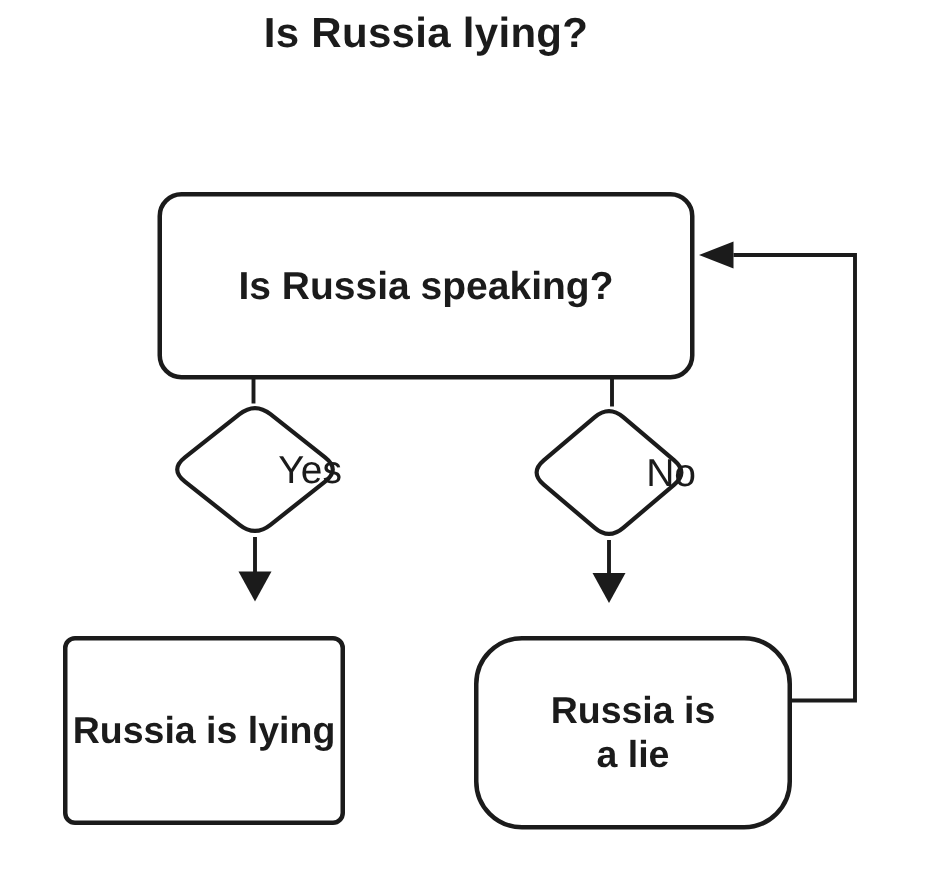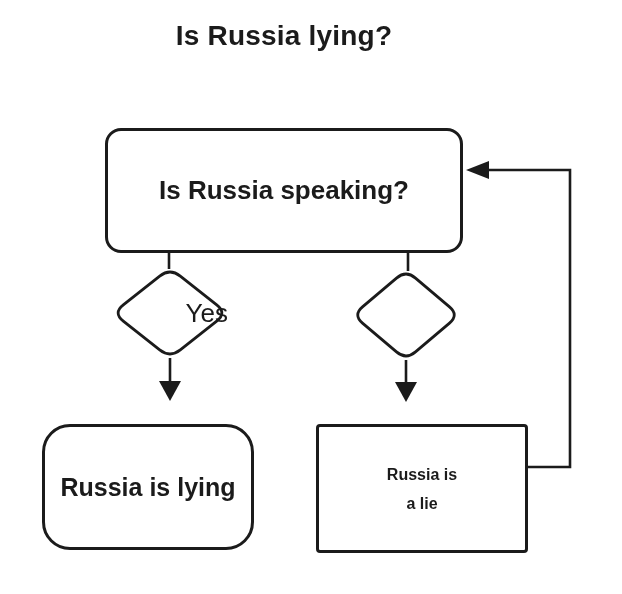--- a/index.html
+++ b/index.html
@@ -19,21 +19,21 @@
   .svg-layer {
     position: absolute;
     left: 0;
     top: 0;
     width: 622px;
     height: 594px;
   }
   .title {
     position: absolute;
     left: 105px;
-    top: 20px;
+    top: 6px;
     width: 358px;
     text-align: center;
     font-size: 28px;
     font-weight: bold;
     letter-spacing: 0.2px;
   }
   .node {
     position: absolute;
     box-sizing: border-box;
     border: 3px solid #1b1b1b;
@@ -49,32 +49,32 @@
     left: 105px;
     top: 107px;
     width: 358px;
     height: 125px;
     border-radius: 16px;
     font-size: 26px;
   }
   .node-result-left {
     left: 42px;
     top: 403px;
-    width: 212px;
+    width: 188px;
     height: 126px;
-    border-radius: 28px;
+    border-radius: 8px;
     font-size: 25px;
   }
   .node-result-right {
     left: 316px;
     top: 403px;
     width: 212px;
     height: 129px;
-    border-radius: 4px;
-    font-size: 16px;
+    border-radius: 32px;
+    font-size: 25px;
     flex-direction: column;
     line-height: 29px;
   }
   .diamond-label {
     position: absolute;
     width: 116px;
     text-align: right;
     font-size: 26px;
     font-weight: normal;
     line-height: 32px;
@@ -109,20 +109,21 @@
     <polygon points="489,161 489,179 466,170" fill="#1b1b1b"></polygon>
   </svg>
 
   <div class="title">Is Russia lying?</div>
 
   <div class="node node-root">
     <span>Is Russia speaking?</span>
   </div>
 
   <div class="diamond-label label-yes">Yes</div>
+  <div class="diamond-label label-no">No</div>
 
   <div class="node node-result-left">
     <span>Russia is lying</span>
   </div>
 
   <div class="node node-result-right">
     <span>Russia is</span>
     <span>a lie</span>
   </div>
 

